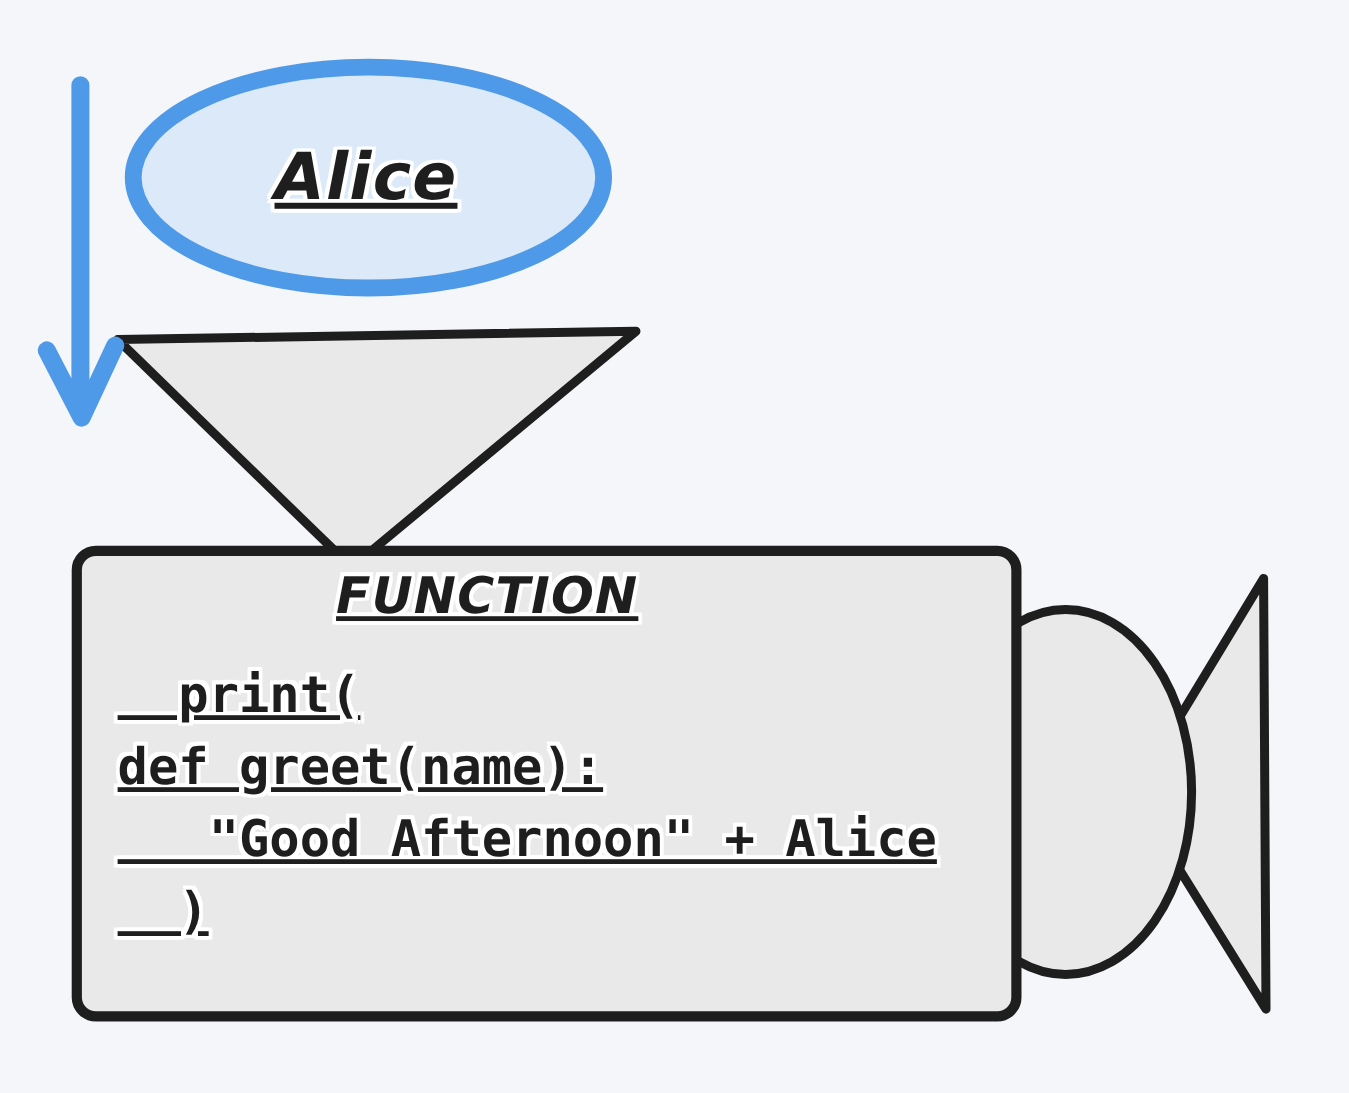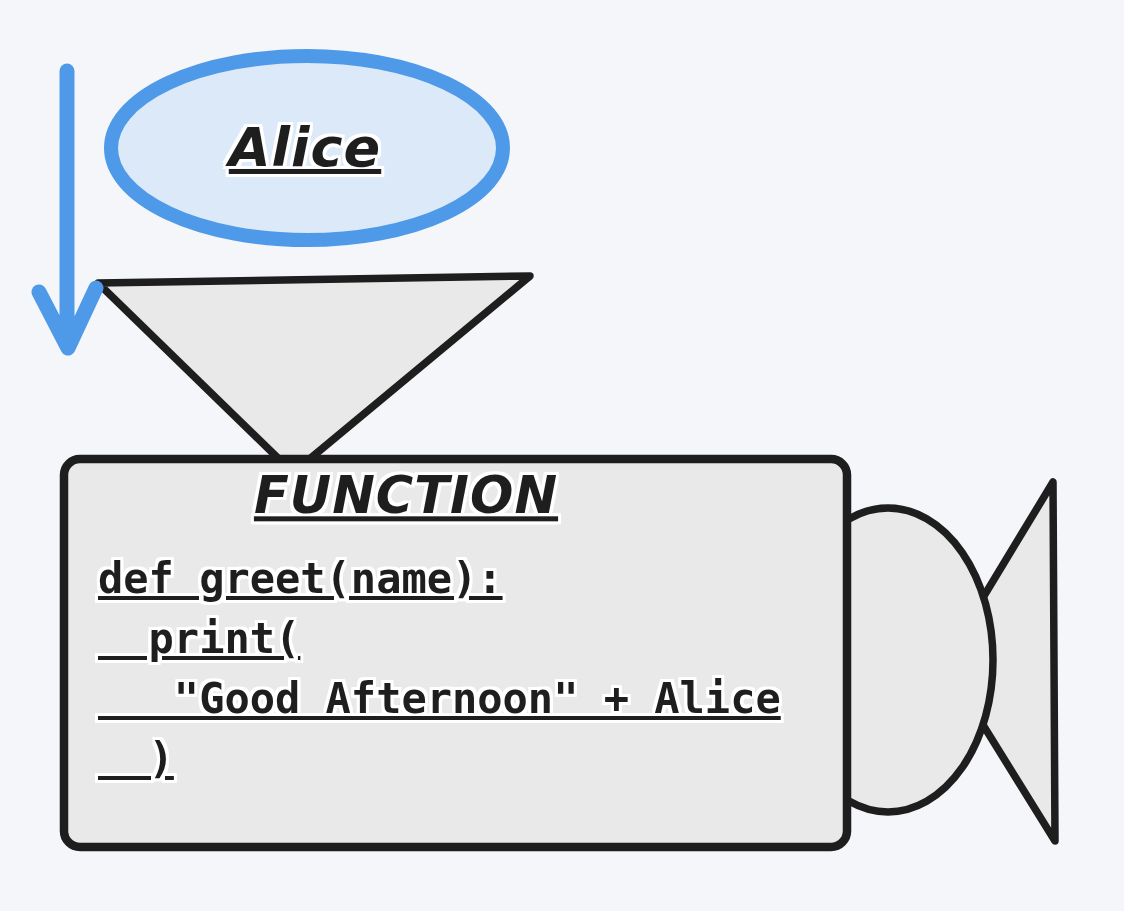--- a/index.html
+++ b/index.html
@@ -69,21 +69,21 @@
     font-style: italic;
     color: var(--ink);
     letter-spacing: 1px;
     white-space: nowrap;
   }
   .function-title-label {
     position: absolute;
     left: 406px;
     top: 497px;
     transform: translate(-50%, -52%);
-    font-size: 51px;
+    font-size: 42px;
     font-weight: bold;
     font-style: italic;
     color: var(--ink);
     letter-spacing: 1px;
     white-space: nowrap;
   }
   .code-block {
     position: absolute;
     left: 98px;
     top: 549px;
@@ -115,19 +115,19 @@
     <ellipse class="shape-gray" cx="888" cy="660" rx="105" ry="152"></ellipse>
 
     <rect class="function-box-rect" x="64" y="459" width="783" height="388" rx="16"></rect>
   </svg>
 
   <div class="input-name-label halo">Alice</div>
 
   <div class="function-title-label halo">FUNCTION</div>
 
   <div class="code-block">
+    <div class="code-line halo">  print(</div>
     <div class="code-line halo">def greet(name):</div>
-    <div class="code-line halo">  print(</div>
     <div class="code-line halo">   "Good Afternoon" + Alice</div>
     <div class="code-line halo">  )</div>
   </div>
 
 </div>
 
 </body></html>

